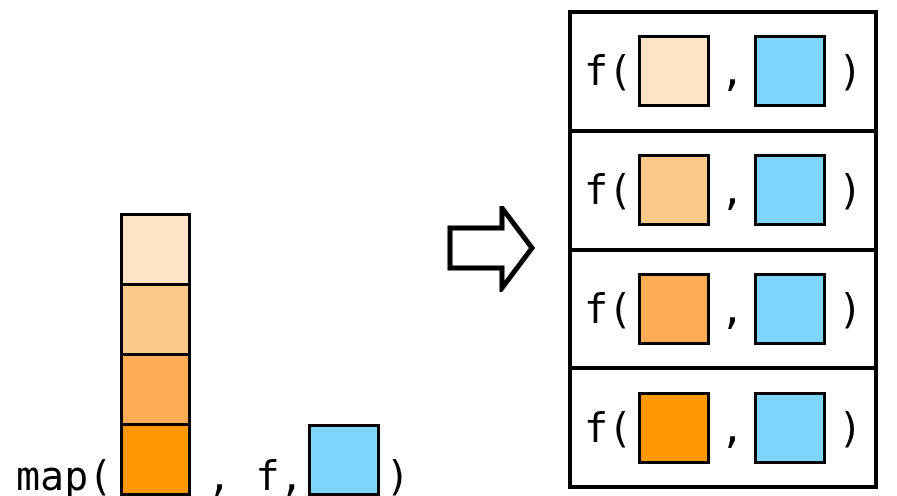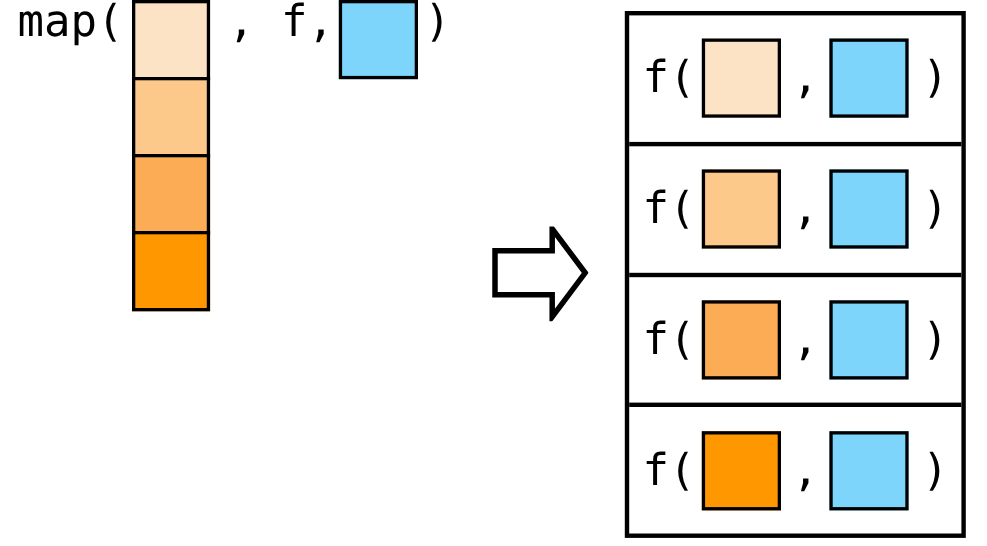--- a/index.html
+++ b/index.html
@@ -18,21 +18,21 @@
     white-space: pre;
     color: #000000;
   }
   
   .expr {
     position: absolute;
     left: 16px;
     top: 0;
     height: 100%;
     display: flex;
-    align-items: flex-start;
+    align-items: flex-end;
   }
   .stack {
     margin-left: 8px;
     margin-right: 16px;
     display: flex;
     flex-direction: column;
   }
   .stack-cell {
     width: 71px;
     height: 73px;

